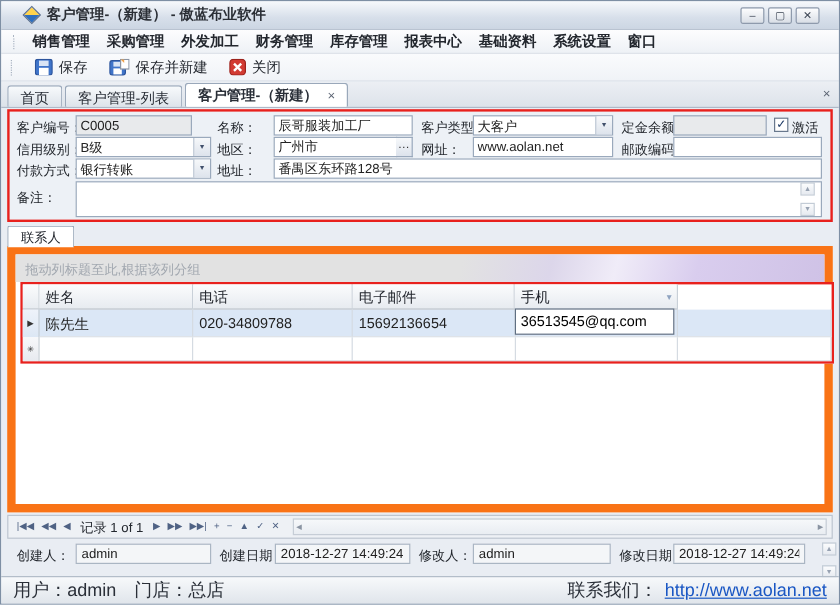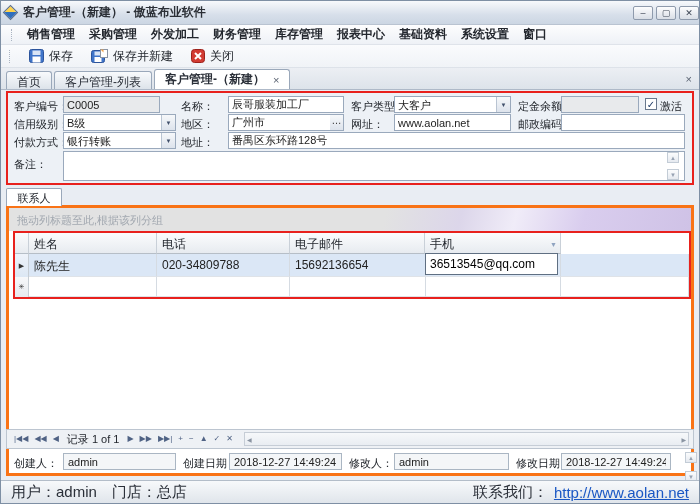--- a/index.html
+++ b/index.html
@@ -3,21 +3,21 @@
 <meta charset="utf-8">
 <style>
   * { margin:0; padding:0; box-sizing:border-box; }
   html,body { width:700px; height:504px; }
   body { font-family:"Liberation Sans","DejaVu Sans",sans-serif; font-size:12px; color:#222; }
   #window { position:relative; width:700px; height:504px; background:#e9edf3; border:1px solid #7e8fa4; overflow:hidden; }
 
   
   .titlebar { position:absolute; left:0; top:0; right:0; height:24px;
     background:linear-gradient(#f7f9fc,#d7dfea 60%,#ccd6e3);
-    border-bottom:1px solid #b9c3d1; display:flex; align-items:center; padding:0 0; }
+    border-bottom:1px solid #b9c3d1; display:flex; align-items:center; padding:0 16px; }
   .win-icon { width:11px; height:11px; margin:0 7px 0 4px;
     background:linear-gradient(135deg,#ffd34d 0 48%,#2f6fbe 48% 100%);
     transform:rotate(45deg); border:1px solid #5b6f8d; }
   .win-title { font-weight:bold; color:#2b2f36; }
   .win-controls { margin-left:auto; display:flex; gap:3px; }
   .win-btn { width:20px; height:14px; border:1px solid #8e9aac; border-radius:2px;
     background:linear-gradient(#fdfdfe,#d9dee6); font-size:9px; line-height:12px;
     text-align:center; color:#3c4554; }
 
   
@@ -75,22 +75,22 @@
   .mini-scroll { position:absolute; width:12px; display:flex; flex-direction:column; justify-content:space-between; }
   .mini-arrow { height:11px; border:1px solid #c3ccd6; background:linear-gradient(#fbfcfd,#e6eaf0);
     font-size:6px; color:#97a2b2; text-align:center; line-height:10px; }
 
   
   .contacts-tab { position:absolute; left:5px; top:98px; width:56px; height:18px; z-index:6;
     background:#fff; border:1px solid #9aa8ba; border-bottom:none; border-radius:2px 2px 0 0;
     text-align:center; padding-top:2px; font-size:11px; color:#23272e; }
 
   
-  .grid-panel { position:absolute; left:5px; top:115px; width:688px; height:271px;
-    background:#fff; border:3px solid #f97316; }
+  .grid-panel { position:absolute; left:5px; top:115px; width:688px; height:222px;
+    background:#fff; border:7px solid #f97316; }
   .group-panel { height:23px;
     background:linear-gradient(105deg,#e2e2e2 0 55%,#dcd6ea 66%,#f0ecf8 74%,#d9cdee 84%,#cfc2e6 100%);
     border-bottom:1px solid #c2c7cе; padding:5px 0 0 8px; font-size:11px; color:#a2a8b0; }
   .grid-red-box { position:absolute; left:4px; top:23px; width:678px; border:2px solid #e8211d; background:#fff; }
   .g-row { display:flex; }
   .g-ind { width:14px; background:linear-gradient(#f7f8fa,#e7eaef); border-right:1px solid #c6cdd4;
     font-size:7px; color:#333; display:flex; align-items:center; justify-content:center; }
   .g-h { height:21px; background:linear-gradient(#fbfcfd,#e7ebf0); border-right:1px solid #c9d0d8;
     border-bottom:1px solid #b6bec7; font-size:12px; color:#23272e; padding:3px 0 0 5px; display:flex; }
   .g-c { font-size:12px; padding:4px 0 0 5px; border-right:1px solid #d5dbe2; border-bottom:1px solid #dfe3e8;

